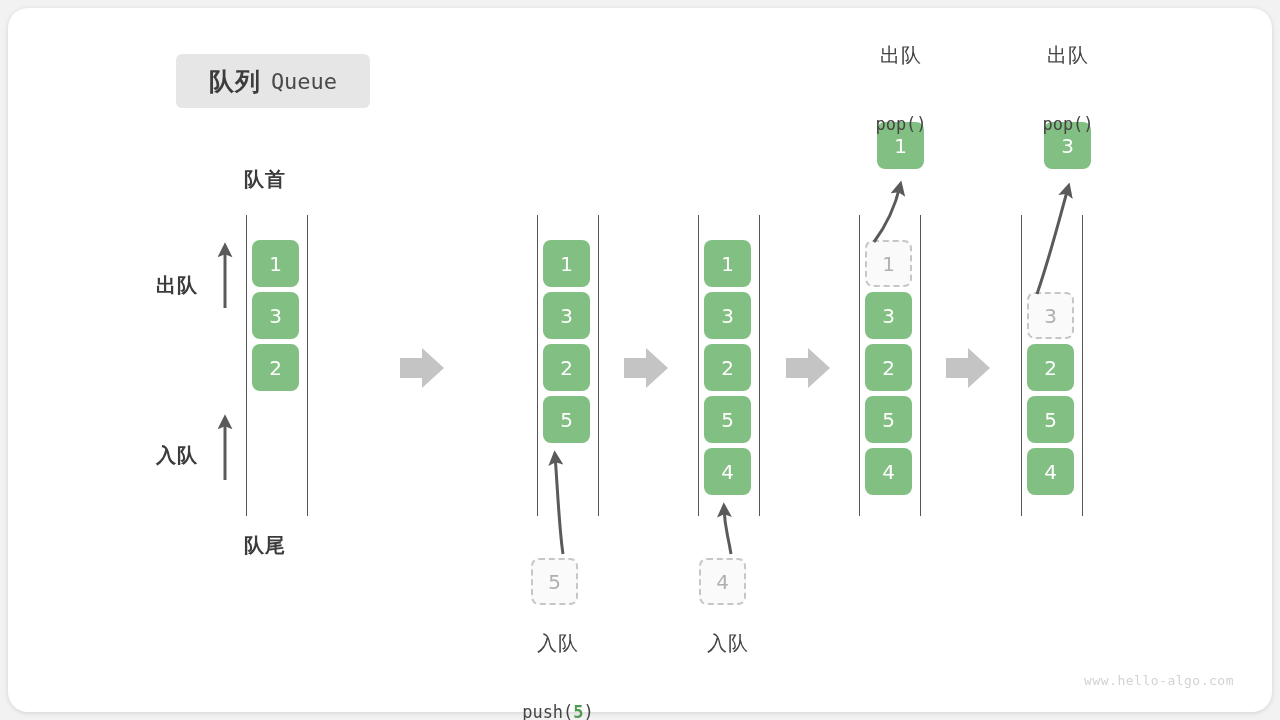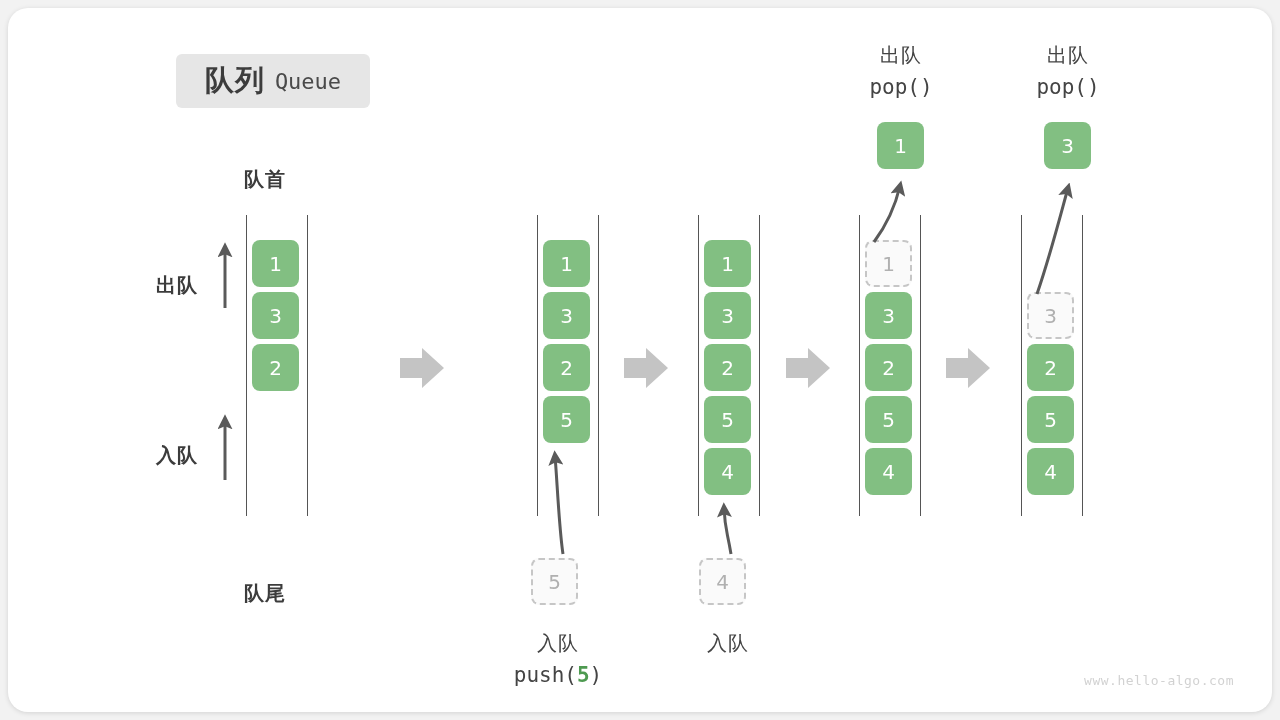--- a/index.html
+++ b/index.html
@@ -34,21 +34,21 @@
     width: 194px;
     height: 54px;
     background: #e6e6e6;
     border-radius: 6px;
     display: flex;
     align-items: center;
     justify-content: center;
     gap: 10px;
   }
   #title-badge .cn {
-    font-size: 29px;
+    font-size: 25px;
     font-weight: bold;
     color: #3c3c3c;
     letter-spacing: 1px;
   }
   #title-badge .en {
     font-family: "DejaVu Sans Mono", "Liberation Mono", monospace;
     font-size: 22px;
     color: #4a4a4a;
   }
 
@@ -58,23 +58,24 @@
     color: #3c3c3c;
     white-space: nowrap;
   }
   .lbl.cjk-bold {
     font-size: 20px;
     font-weight: bold;
     letter-spacing: 1px;
   }
   .mono {
     font-family: "DejaVu Sans Mono", "Liberation Mono", monospace;
-    font-size: 21px;
+    font-size: 17px;
     color: #444;
     white-space: nowrap;
+    margin-top: 40px;
   }
   .mono .num { color: #4e9a51; font-weight: bold; }
 
   .op-caption {
     position: absolute;
     text-align: center;
     line-height: 1.55;
   }
   .op-caption .cjk {
     font-size: 20px;
@@ -136,21 +137,21 @@
 
 <div id="stage">
   <div id="card">
 
     <div id="title-badge">
       <span class="cn">队列</span>
       <span class="en">Queue</span>
     </div>
 
     <div class="lbl cjk-bold" style="left:236px; top:158px;">队首</div>
-    <div class="lbl cjk-bold" style="left:236px; top:572px;">队尾</div>
+    <div class="lbl cjk-bold" style="left:236px; top:524px;">队尾</div>
     <div class="lbl cjk-bold" style="left:148px; top:264px;">出队</div>
     <div class="lbl cjk-bold" style="left:148px; top:434px;">入队</div>
 
     <div class="rail" style="left:238px; top:207px; height:301px;"></div>
     <div class="rail" style="left:299px; top:207px; height:301px;"></div>
     <div class="cell" style="left:244px; top:232px;">1</div>
     <div class="cell" style="left:244px; top:284px;">3</div>
     <div class="cell" style="left:244px; top:336px;">2</div>
 
     <div class="rail" style="left:529px; top:207px; height:301px;"></div>

